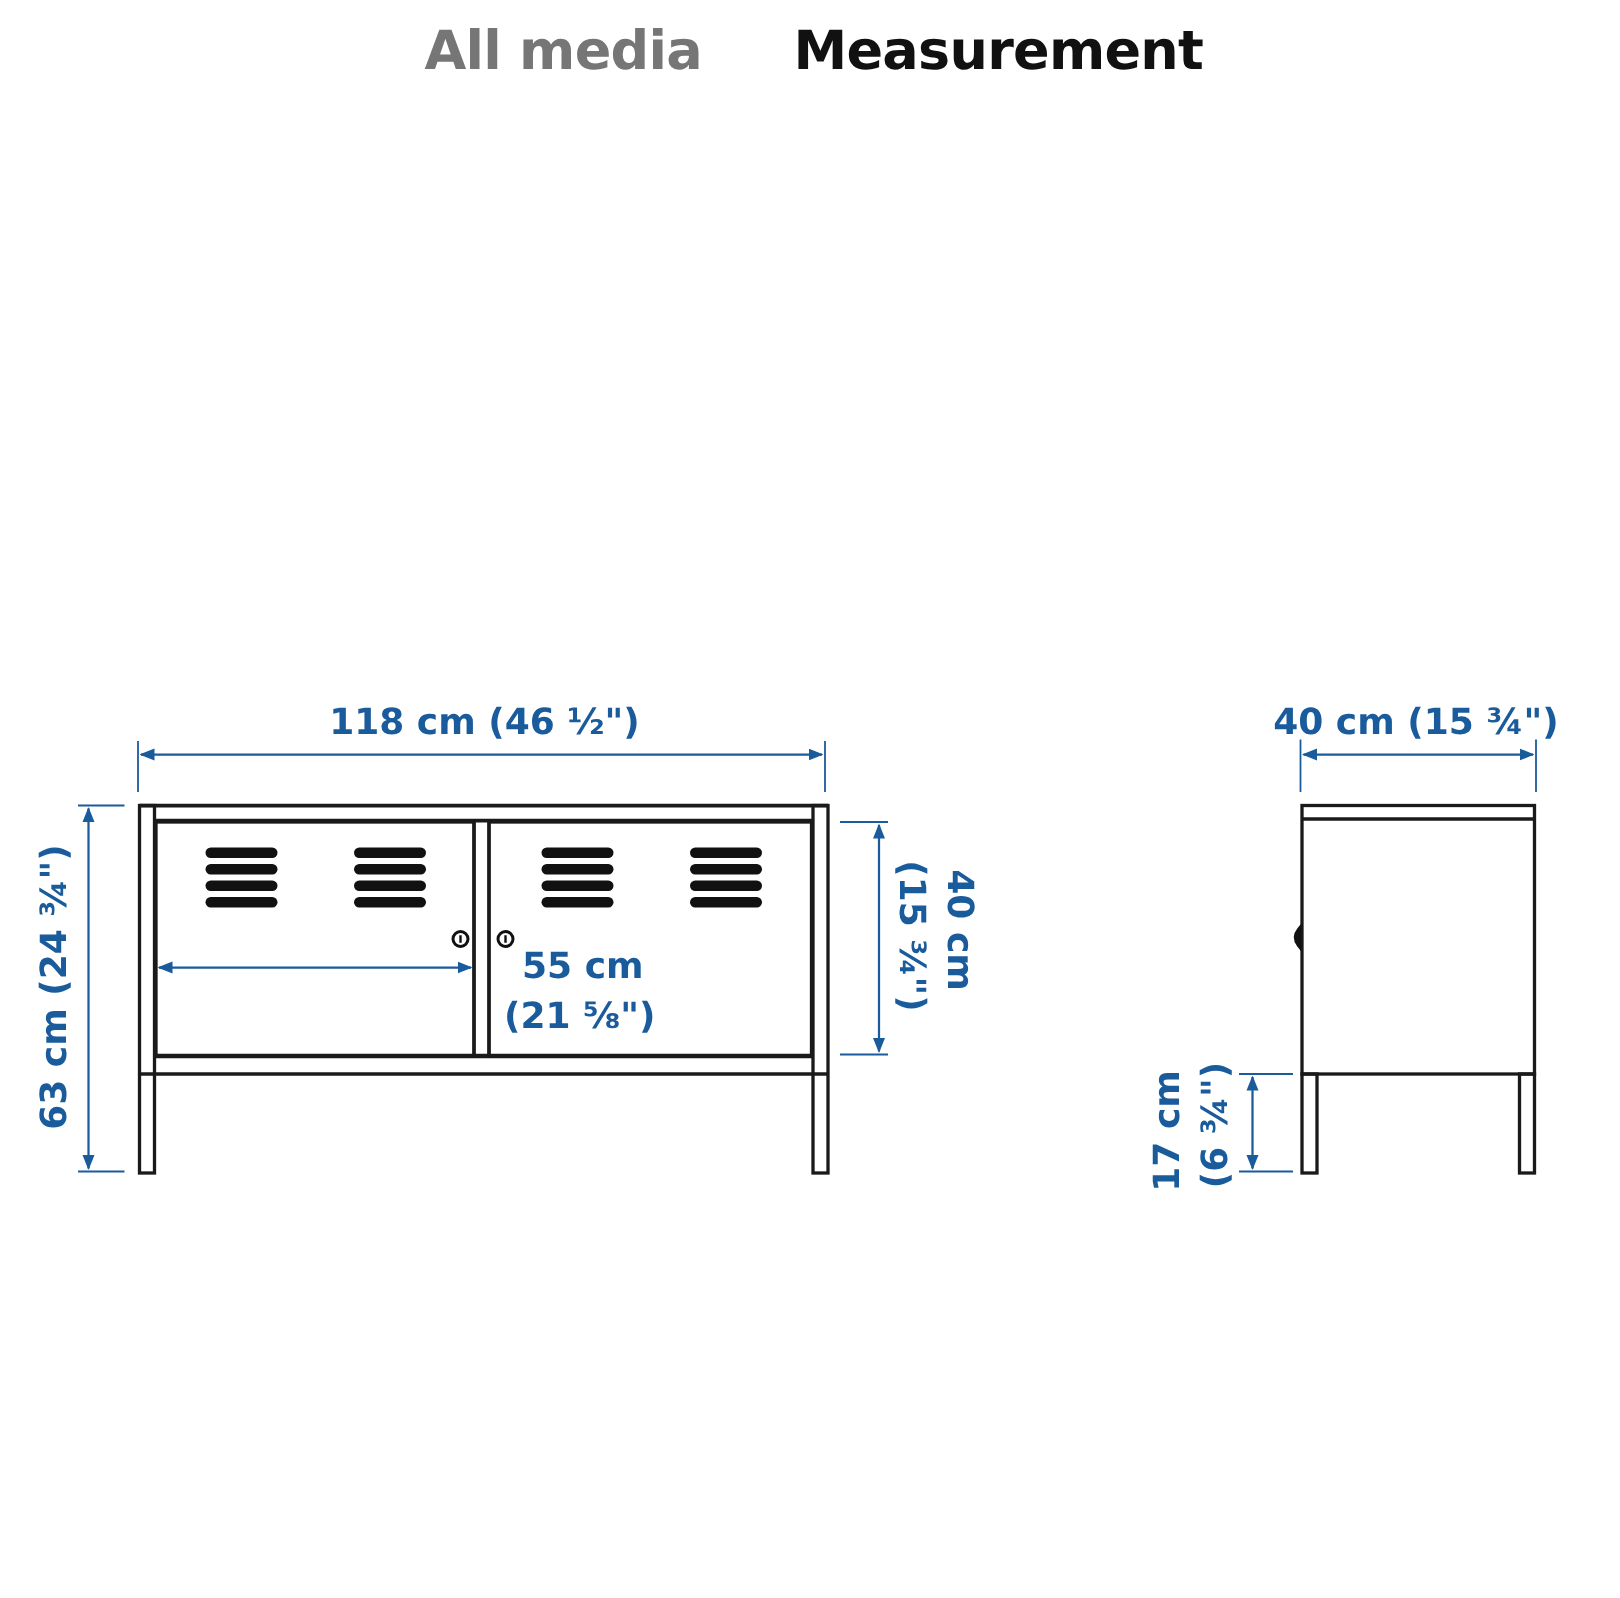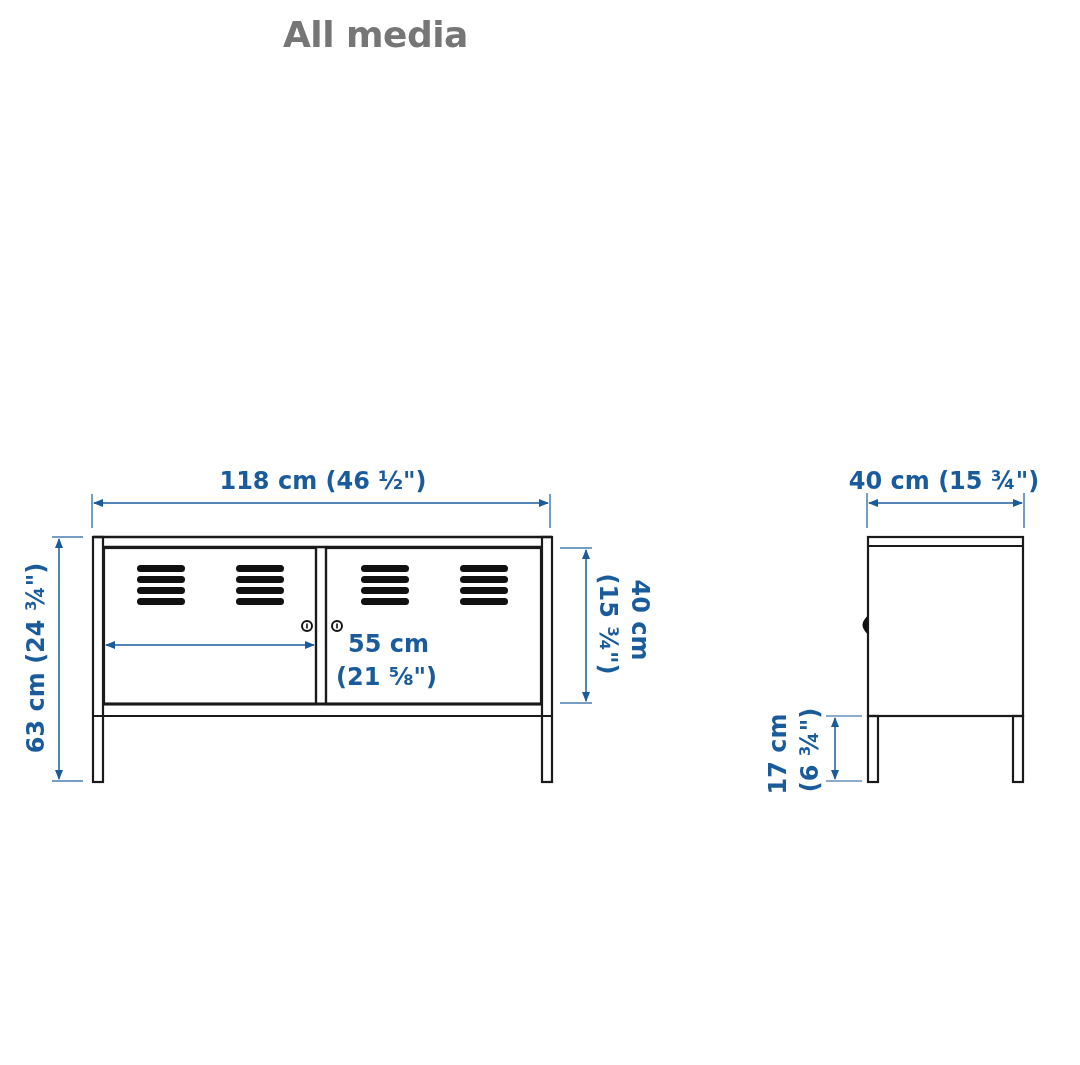--- a/index.html
+++ b/index.html
@@ -50,20 +50,21 @@
       font-family: "DejaVu Sans", sans-serif;
       font-weight: bold;
       fill: #1a5b9c;
     }
   </style>
 </head>
 <body>
 
 <div class="tabs">
   <div class="tab tab-all">All media</div>
+  <div class="tab tab-measure">Measurement</div>
 </div>
 
 <svg class="drawing" width="1080" height="1065" viewBox="0 0 1080 1065" xmlns="http://www.w3.org/2000/svg">
   <defs>
     <marker id="arrowEnd" markerWidth="10" markerHeight="10" refX="9" refY="5" orient="auto" markerUnits="userSpaceOnUse">
       <path d="M0,1 L10,5 L0,9 Z" fill="#1a5b9c"></path>
     </marker>
     <marker id="arrowStart" markerWidth="10" markerHeight="10" refX="1" refY="5" orient="auto" markerUnits="userSpaceOnUse">
       <path d="M10,1 L0,5 L10,9 Z" fill="#1a5b9c"></path>
     </marker>

